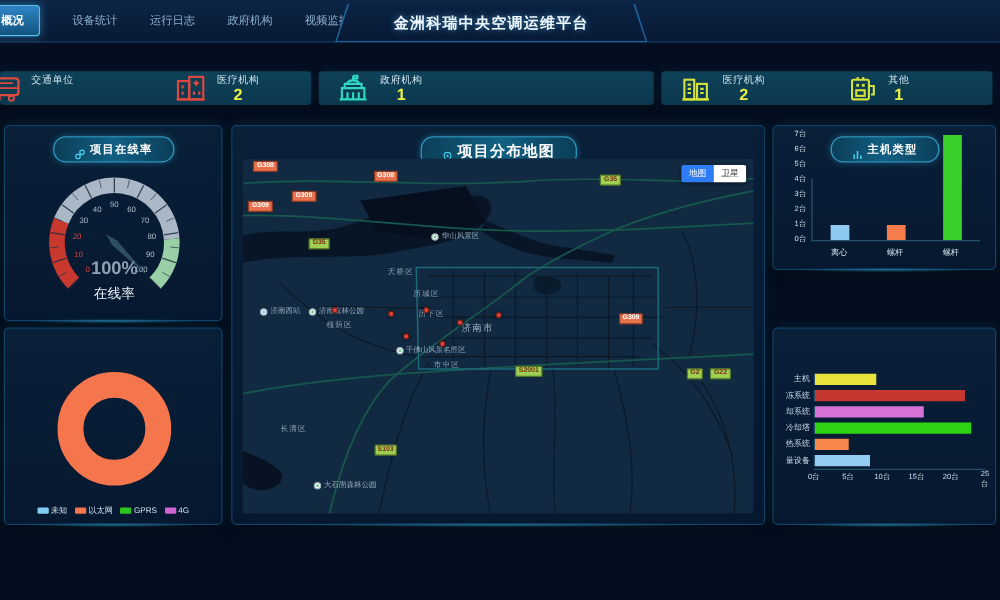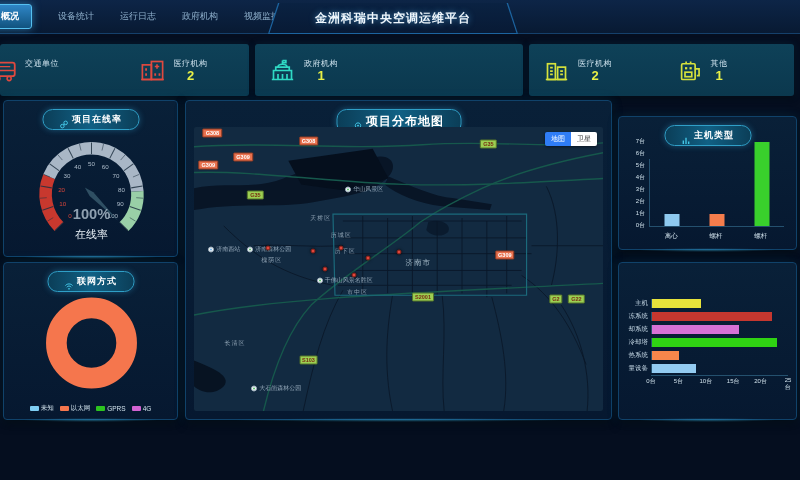--- a/index.html
+++ b/index.html
@@ -28,21 +28,21 @@
   }
   #title-wrap { position:absolute; left:268px; top:3px; width:250px; height:31px; }
   #title-border { position:absolute; inset:0; background:#1c64a0;
     clip-path:polygon(4% 0,96% 0,100% 100%,0 100%); }
   #title-inner { position:absolute; inset:0 1px 1px 1px; background:linear-gradient(180deg,#0a2242,#081a35);
     clip-path:polygon(4.2% 0,95.8% 0,99.8% 100%,0.2% 100%);
     display:flex; align-items:center; justify-content:center; }
   #page-title { font-size:12px; font-weight:bold; color:#eef6fc; letter-spacing:1px;
     text-shadow:0 0 6px rgba(90,190,255,.6); }
   
-  #cards { position:absolute; top:44px; left:0; right:0; height:52px; display:flex; gap:6px; }
+  #cards { position:absolute; top:44px; left:0; right:0; height:52px; display:flex; gap:6px;align-items:center; }
   .card {
     background:linear-gradient(180deg,#0e4158,#0b384e);
     border-radius:3px; display:flex; align-items:center; overflow:hidden;
     box-shadow:0 3px 6px rgba(0,0,0,.5), 0 0 10px rgba(30,160,220,.12);
   }
   .card1 { width:249px; } .card2 { width:268px; } .card3 { width:265px; }
   .stat { flex:1; display:flex; align-items:center; gap:8px; padding-left:14px; }
   .stat-icon { width:27px; height:27px; flex:0 0 auto; }
   .stat-icon svg { width:100%; height:100%; }
   .stat-icon.cut { margin-left:-24px; }
@@ -64,21 +64,21 @@
     background:linear-gradient(90deg,#0b3e58,#116084 50%,#0b3e58);
     border:1px solid #2f9fc7; border-radius:10px; white-space:nowrap;
     box-shadow:0 0 6px rgba(60,190,240,.35);
   }
   .pill-title { font-size:9px; font-weight:bold; color:#fff; letter-spacing:1px; }
   .pill-icon { width:9px; height:9px; display:inline-block; }
   .pill-icon svg { width:100%; height:100%; }
   #panel-online  { left:3px;   top:100px; width:175px; height:157px; }
   #panel-network { left:3px;   top:262px; width:175px; height:158px; }
   #panel-map     { left:185px; top:100px; width:427px; height:320px; }
-  #panel-host    { left:618px; top:116px; width:179px; height:134px; }
+  #panel-host    { left:618px; top:100px; width:179px; height:116px; }
   #panel-device  { left:618px; top:262px; width:179px; height:158px; }
   
   #gauge-svg { position:absolute; top:28px; left:4px; width:167px; height:122px; }
   
   #donut-svg { position:absolute; top:26px; left:10px; width:155px; height:108px; }
   #net-legend { position:absolute; bottom:6px; left:0; right:0;
     display:flex; justify-content:center; gap:6px; }
   .legend-item { display:flex; align-items:center; gap:2px; font-size:6.5px; color:#cfe0ea; }
   .legend-swatch { width:9px; height:5px; border-radius:1px; display:inline-block; }
   
@@ -90,21 +90,21 @@
     border-radius:2px; overflow:hidden; box-shadow:0 1px 3px rgba(0,0,0,.5); z-index:5; }
   #map-ctrl .mbtn { padding:2px 6px; cursor:pointer; }
   #map-ctrl .mbtn.map { background:#2f7df6; color:#fff; }
   #map-ctrl .mbtn.sat { background:#ffffff; color:#333; }
   .map-badge { position:absolute; transform:translate(-50%,-50%); font-size:5.5px; font-weight:bold;
     padding:0 2px; border-radius:1px; line-height:7px; z-index:3; }
   .map-badge.orange { background:#e8714e; color:#fff; border:1px solid #8f3a22; }
   .map-badge.green  { background:#9ccf52; color:#7a2d12; border:1px solid #55752a; }
   .map-area { position:absolute; transform:translate(-50%,-50%); font-size:6px; color:#8b9fb0;
     letter-spacing:1px; z-index:2; white-space:nowrap; }
-  .map-area.lg { font-size:7.5px; color:#a3b8c6;margin-left:36px; }
+  .map-area.lg { font-size:7.5px; color:#a3b8c6; }
   .map-poi { position:absolute; transform:translate(0,-50%); display:flex; align-items:center;
     gap:2px; z-index:3; white-space:nowrap; }
   .map-poi .dot { width:6px; height:6px; border-radius:50%; background:#f2f6f8;
     border:1px solid #9fb0bd; position:relative; }
   .map-poi .dot::after { content:""; position:absolute; inset:1px; border-radius:50%; }
   .map-poi .label { font-size:6px; color:#93a7b8; }
   .proj-dot { position:absolute; width:5px; height:5px; border-radius:50%;
     background:#e2473c; border:1px solid #7d1f18; transform:translate(-50%,-50%);
     box-shadow:0 0 3px rgba(0,0,0,.8); z-index:4; }
   
@@ -274,28 +274,20 @@
       <text x="108.642961877259" y="59.46340051383331" text-anchor="middle" font-size="6" fill="#aebdcb">80</text>
       <text x="107.58063897255946" y="72.96149283687348" text-anchor="middle" font-size="6" fill="#aebdcb">90</text>
       <text x="100.50609665440987" y="84.50609665440987" text-anchor="middle" font-size="6" fill="#aebdcb">100</text>
       <polygon points="105.5,87.5 78.2,63.8 73.6,55.6 81.8,60.2" fill="#2f4f63"></polygon>
       <text x="80" y="86" text-anchor="middle" font-size="14" font-weight="bold" fill="#8fa0b0">100%</text>
       <text x="80" y="104" text-anchor="middle" font-size="10.5" fill="#e9f1f7">在线率</text>
     </svg>
 </div>
 
 <div class="panel" id="panel-network">
-  <div class="pill">
-    <span class="pill-icon"><svg viewBox="0 0 10 10" fill="none" stroke="#49d0f0" stroke-width="1">
-          <path d="M1,4 C3,1.5 7,1.5 9,4"></path>
-          <path d="M2.5,5.8 C4,4 6,4 7.5,5.8"></path>
-          <circle cx="5" cy="7.6" r="0.9" fill="#49d0f0" stroke="none"></circle>
-        </svg></span>
-    <span class="pill-title">联网方式</span>
-  </div>
   <svg id="donut-svg" viewBox="0 0 150 104">
       <circle cx="75" cy="52" r="34" fill="none" stroke="#f5764d" stroke-width="20" stroke-dasharray="213.62830044410595 213.62830044410595" transform="rotate(-90 75 52)"></circle>
     </svg>
   <div id="net-legend">
       <span class="legend-item">
         <span class="legend-swatch" style="background: rgb(126, 205, 243);"></span>
         <span>未知</span>
       </span>
       <span class="legend-item">
         <span class="legend-swatch" style="background: rgb(245, 118, 77);"></span>

